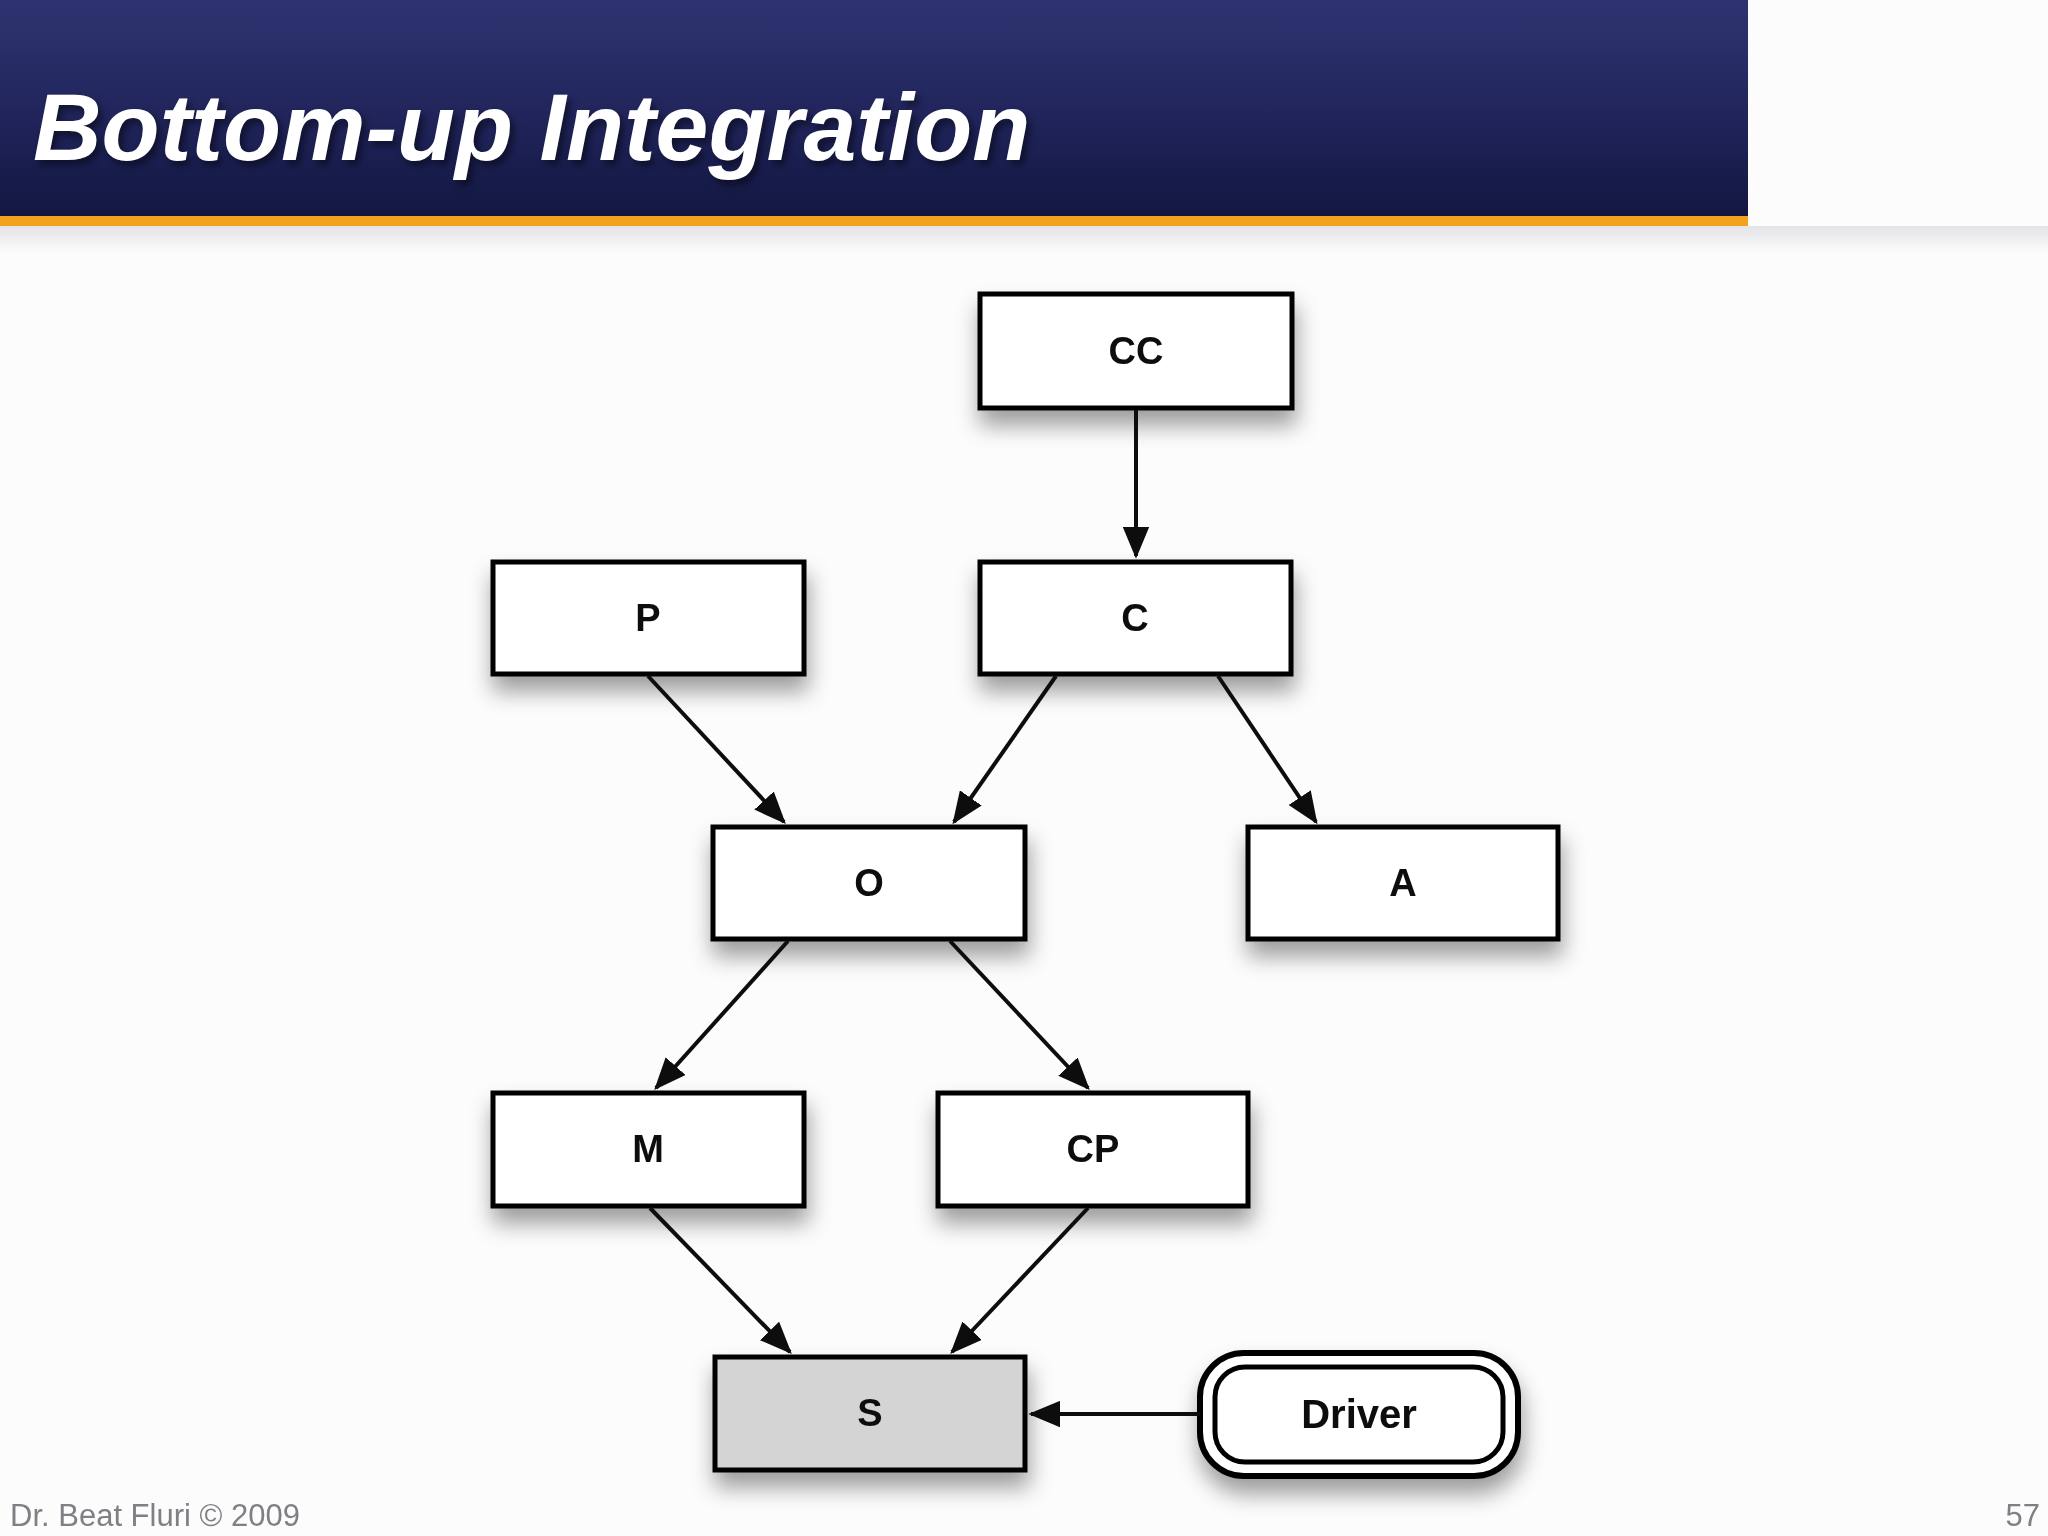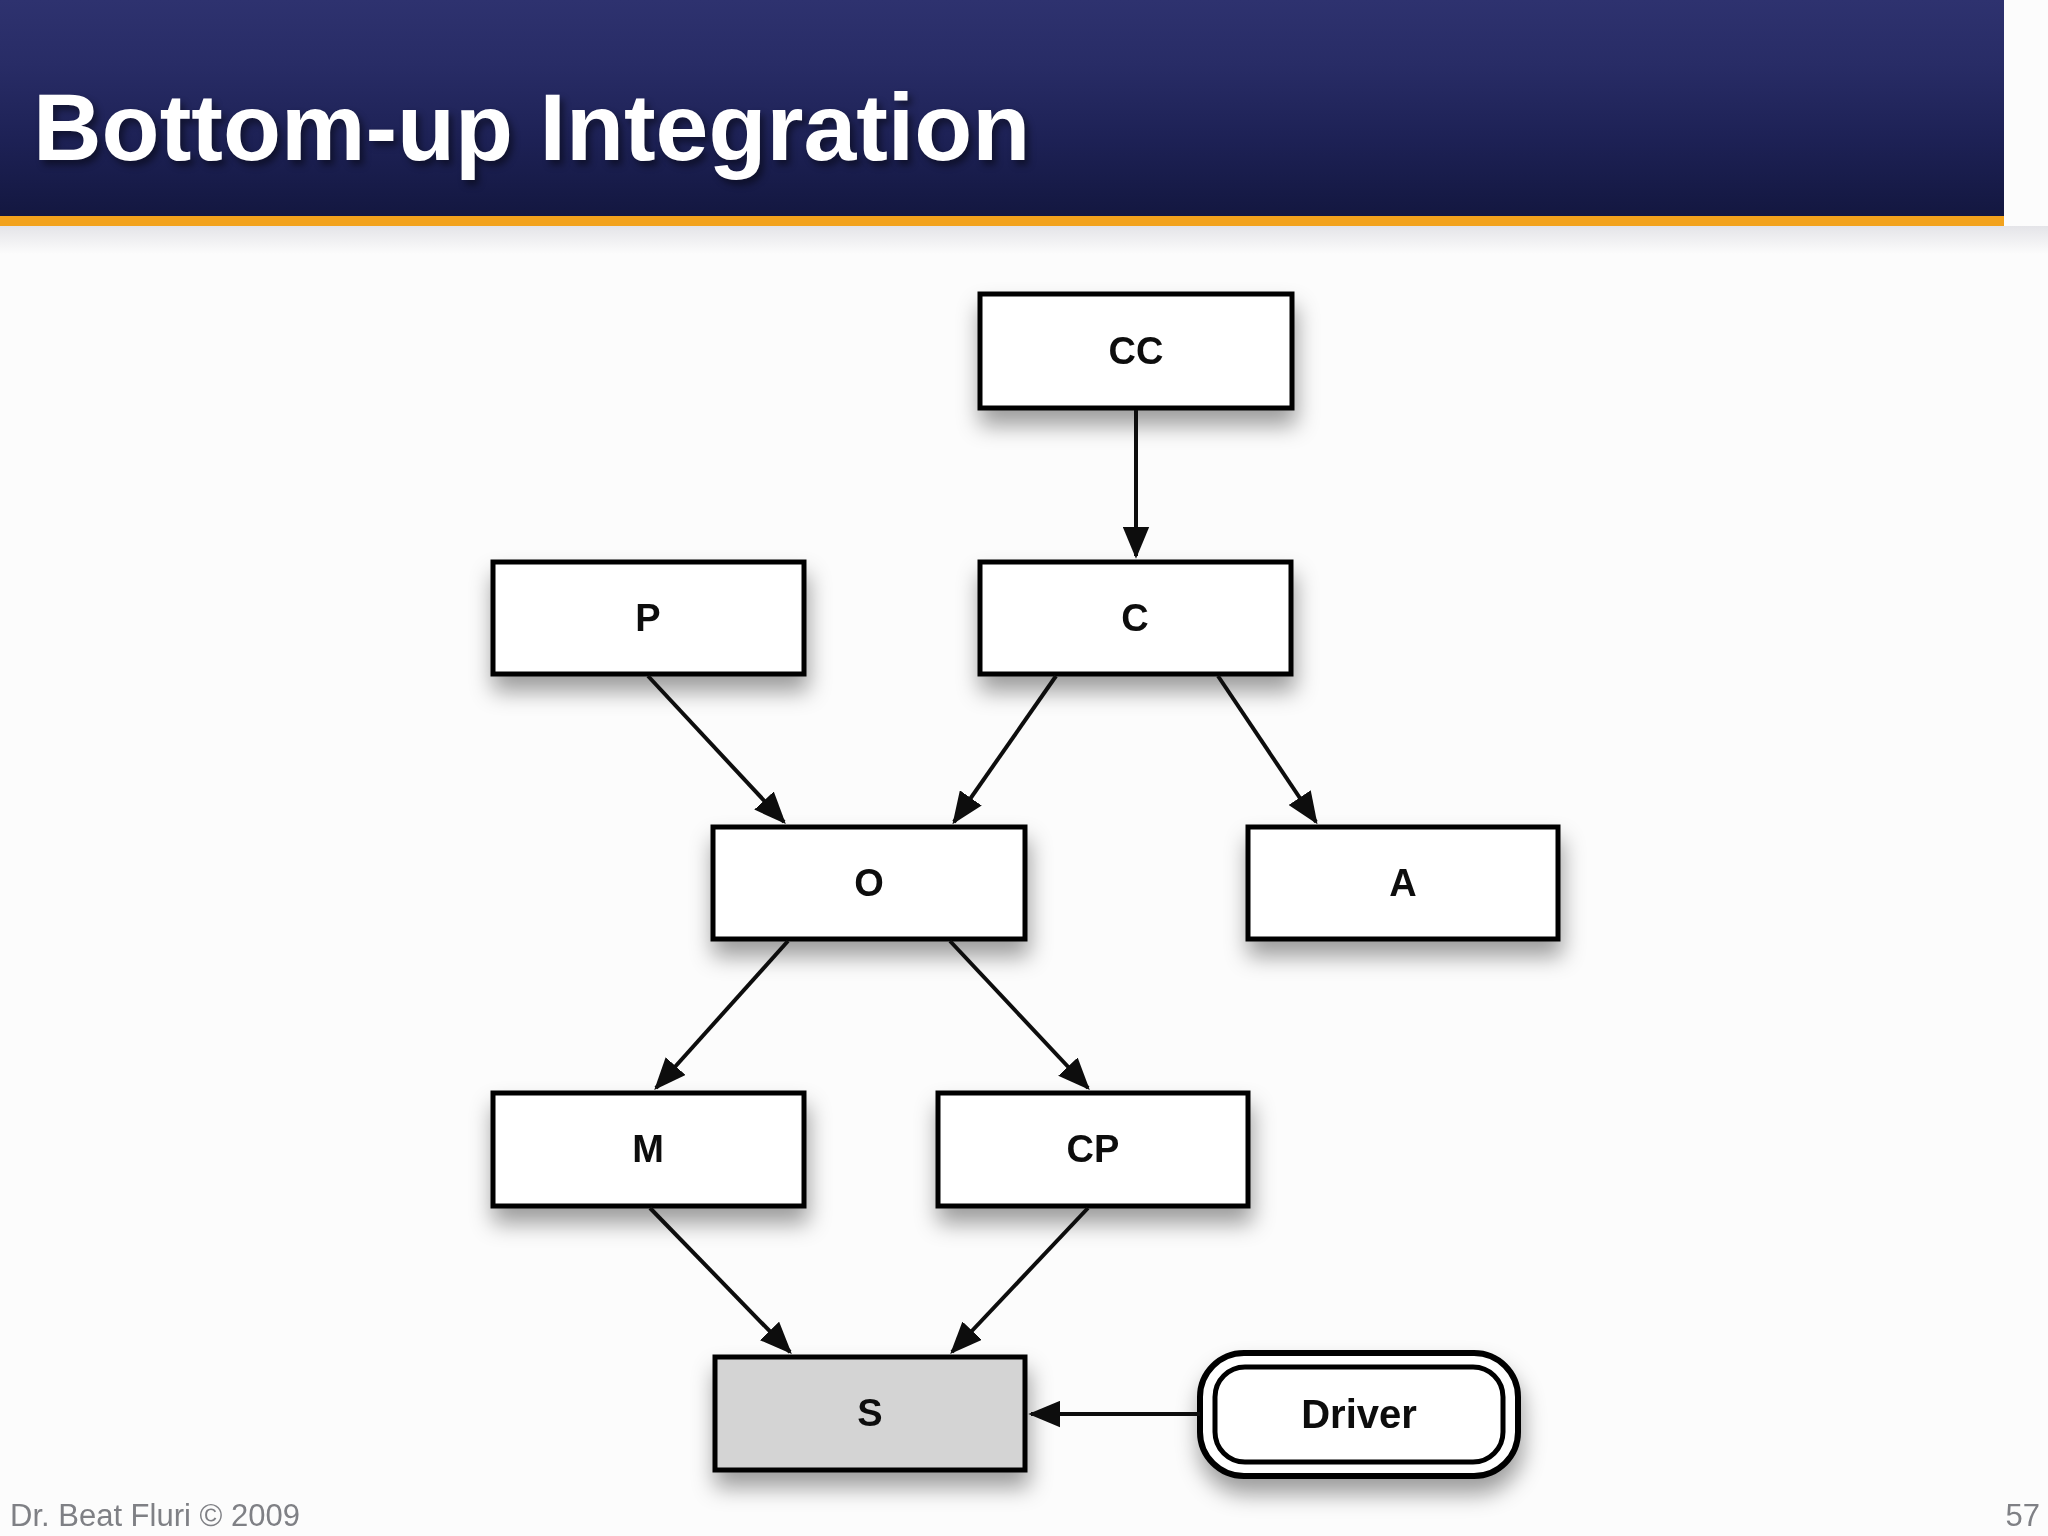--- a/index.html
+++ b/index.html
@@ -2,23 +2,24 @@
 <html><head>
 <meta charset="utf-8">
 <style>
   html,body{margin:0;padding:0;}
   body{
     width:2048px;height:1536px;position:relative;overflow:hidden;
     background:#fcfcfc;
     font-family:"Liberation Sans", sans-serif;
   }
   .header{
-    position:absolute;top:0;left:0;width:2004px;height:216px;
+    position:absolute;top:0;left:0;width:1748px;height:216px;
     background:linear-gradient(180deg,#2e326f 0%,#282c66 30%,#1d2155 65%,#131740 100%);
     border-bottom:10px solid #f2a21d;
+    font-style:italic;
   }
   .header-fade{
     position:absolute;top:226px;left:0;width:2048px;height:28px;
     background:linear-gradient(180deg,#e4e4e8 0%,rgba(252,252,252,0) 100%);
   }
   .title{
     position:absolute;left:33px;top:78px;
     color:#ffffff;font-size:95px;font-weight:bold;line-height:1.05;
     letter-spacing:0px;white-space:nowrap;
     text-shadow:4px 5px 7px rgba(0,0,0,0.45);

